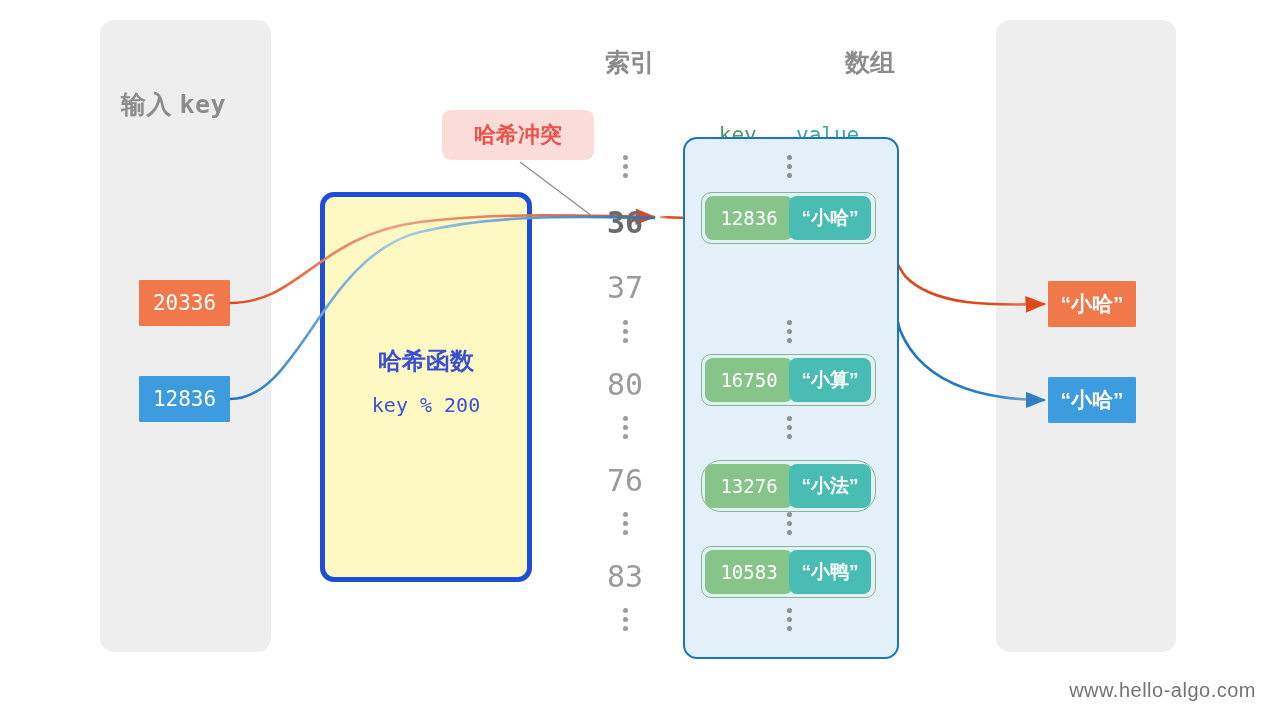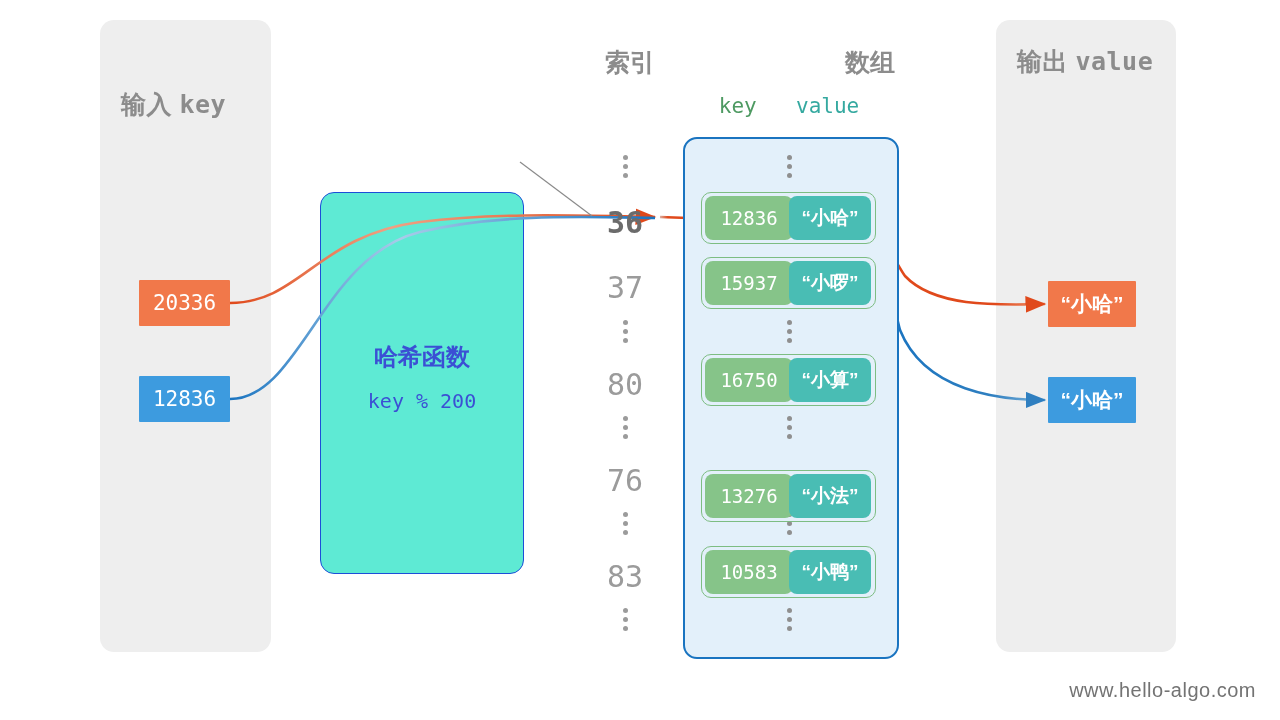--- a/index.html
+++ b/index.html
@@ -38,30 +38,31 @@
     font-weight:bold;
     font-size:25px;
     white-space:nowrap;
     text-align:right;
   }
   .kv-head{
     position:absolute;
     font-family:"DejaVu Sans Mono","Liberation Mono",monospace;
     font-size:21px;
     white-space:nowrap;
+    margin-top:29px;
   }
   .kv-head .k{color:#4e9a62;}
   .kv-head .v{color:#35a9a0;}
 
   
   .hash-box{
     position:absolute;
     left:320px;top:192px;width:202px;height:380px;
-    background:#5eead4;
-    border:1px solid #1d4ed8;
+    background:#fef9c3;
+    border:5px solid #1d4ed8;
     border-radius:14px;
   }
   .hash-title{
     position:absolute;left:0;top:148px;width:100%;
     text-align:center;color:#3b4fd4;
     font-size:24px;font-weight:bold;
   }
   .hash-sub{
     position:absolute;left:0;top:196px;width:100%;
     text-align:center;color:#3b4fd4;
@@ -162,24 +163,20 @@
 
 <div id="stage">
 
   <div class="panel" style="left:100px;top:20px;width:171px;height:632px;"></div>
   <div class="panel-title" style="left:121px;top:45px;margin-top:43px;">
     <span>输入</span>
     <span class="mono">key</span>
   </div>
 
   <div class="panel" style="left:996px;top:20px;width:180px;height:632px;"></div>
-  <div class="panel-title" style="left:1017px;top:45px;">
-    <span>输出</span>
-    <span class="mono">value</span>
-  </div>
 
   <div class="col-title" style="left:595px;top:46px;width:60px;">索引</div>
   <div class="col-title" style="left:683px;top:46px;width:212px;">数组</div>
   <div class="kv-head" style="left:683px;top:94px;width:212px;text-align:center;">
     <span class="k">key</span>
     <span style="display:inline-block;width:14px;"></span>
     <span class="v">value</span>
   </div>
 
   <div class="hash-box">
@@ -225,20 +222,21 @@
 
     <path d="M660,217 L716,219" fill="none" stroke="url(#g-out-orange)" stroke-width="2.6"></path>
 
     <path d="M868,238 C890,243 895,262 905,276 C935,308 1000,305 1045,304" fill="none" stroke="url(#g-out-orange)" stroke-width="2.6" marker-end="url(#ah-orange)"></path>
 
     <path d="M866,240 C885,250 892,300 900,330 C925,392 1000,400 1045,400" fill="none" stroke="url(#g-out-blue)" stroke-width="2.6" marker-end="url(#ah-blue)"></path>
 
     <path d="M520,162 L592,216" fill="none" stroke="#8a8a8a" stroke-width="1.2"></path>
   </svg>
 
+  <div class="callout">哈希冲突</div>
 
   <div class="chip num orange" style="left:139px;top:280px;width:91px;height:46px;">20336</div>
   <div class="chip num blue" style="left:139px;top:376px;width:91px;height:46px;">12836</div>
 
   <div class="chip orange" style="left:1048px;top:281px;width:88px;height:46px;font-weight:bold;">“小哈”</div>
   <div class="chip blue" style="left:1048px;top:377px;width:88px;height:46px;font-weight:bold;">“小哈”</div>
 
   <div class="array-box"></div>
 
   <div class="dots" style="left:595px;top:155px;">
@@ -295,29 +293,25 @@
   <div class="adots" style="left:683px;top:608px;">
     <i></i>
       <i></i>
       <i></i>
     </div>
 
   <div class="pair" style="top:192px;">
     <div class="cell kcell">12836</div>
     <div class="cell vcell">“小哈”</div>
   </div>
-  <div class="pair" style="top:257px;">
-    <div class="cell kcell">15937</div>
-    <div class="cell vcell">“小啰”</div>
-  </div>
   <div class="pair" style="top:354px;">
     <div class="cell kcell">16750</div>
     <div class="cell vcell">“小算”</div>
   </div>
-  <div class="pair" style="top:470px;">
+  <div class="pair" style="top:460px;border-radius:20px;">
     <div class="cell kcell">13276</div>
     <div class="cell vcell">“小法”</div>
   </div>
   <div class="pair" style="top:546px;">
     <div class="cell kcell">10583</div>
     <div class="cell vcell">“小鸭”</div>
   </div>
 
   <div class="watermark">www.hello-algo.com</div>
 

